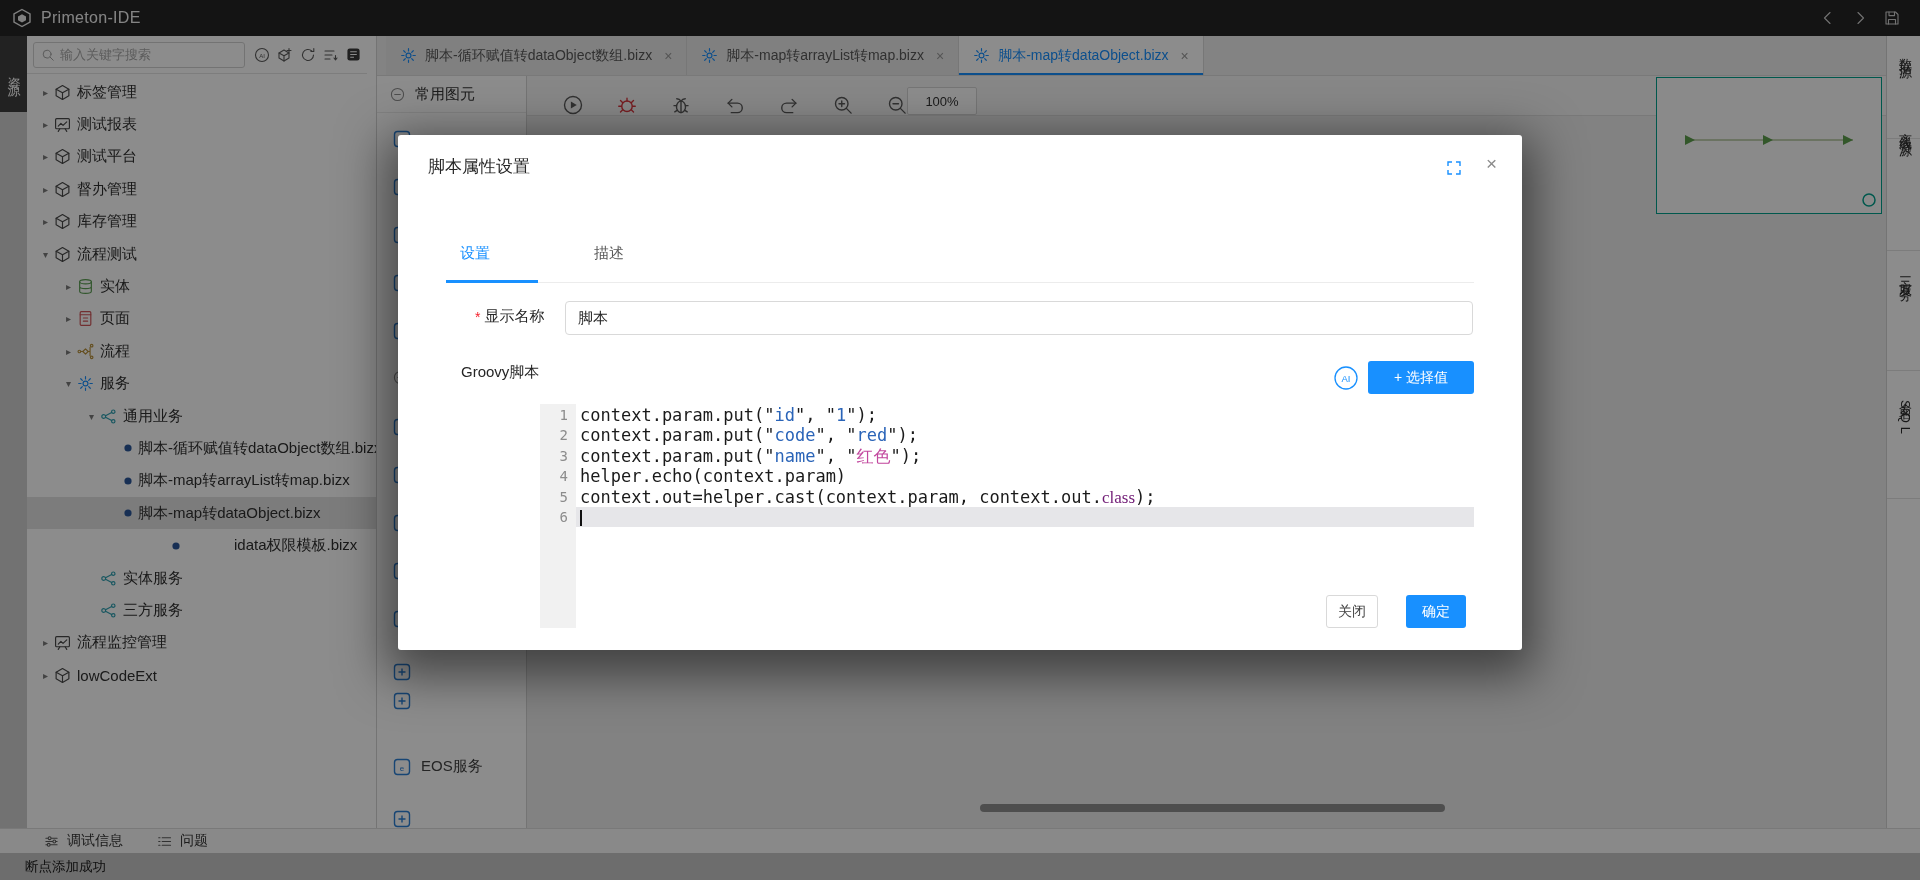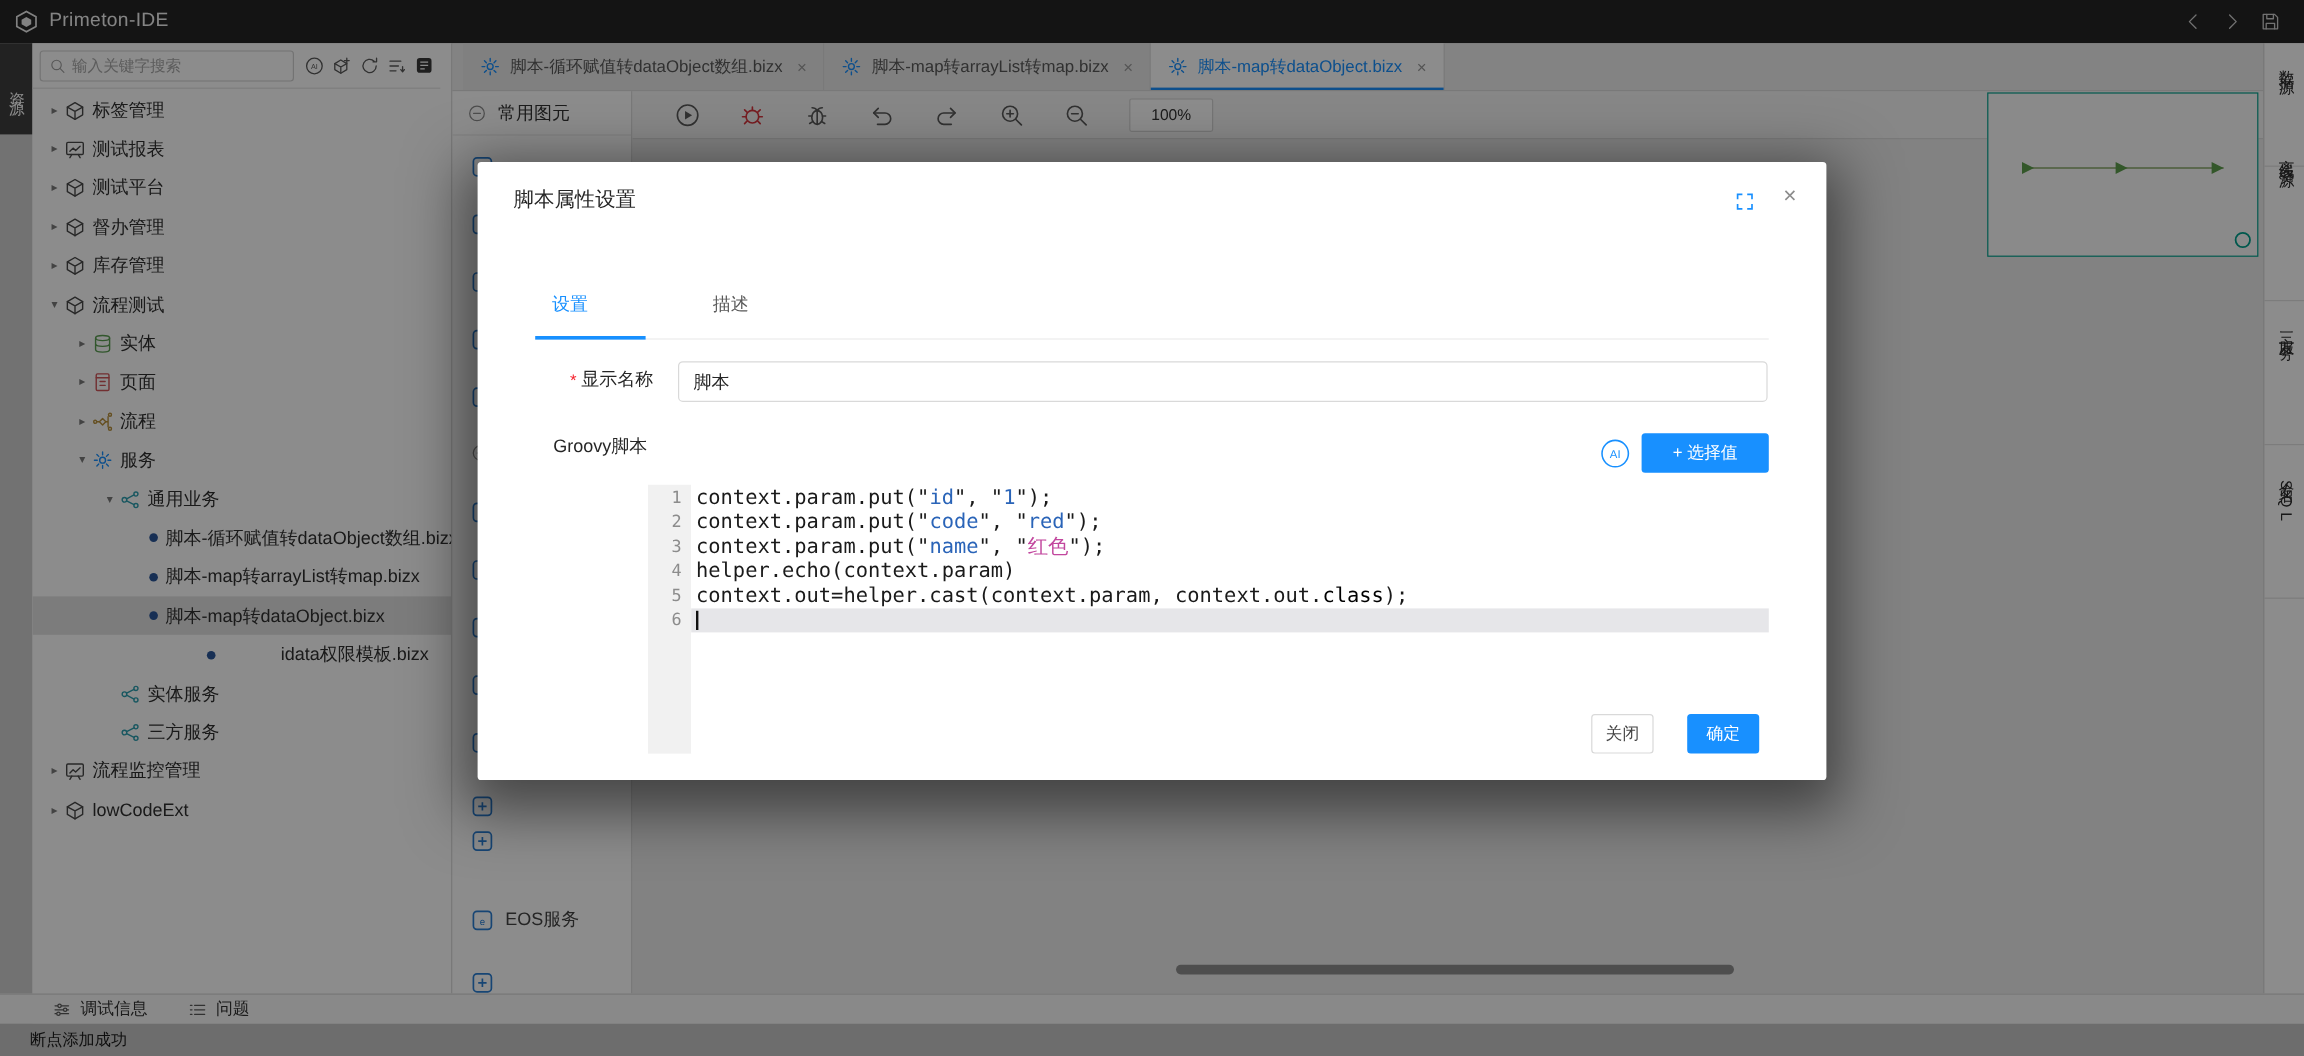--- a/index.html
+++ b/index.html
@@ -58,21 +58,21 @@
     border-right:1px solid #d4d4d4; }
   #palette .hdr { display:flex; align-items:center; gap:10px; height:37px; padding-left:13px;
     font-size:15px; color:#333; border-bottom:1px solid #ececec; }
   .pal-icon { position:absolute; left:16px; }
   #eosrow { position:absolute; left:16px; top:681px; display:flex; align-items:center; gap:10px;
     font-size:15px; color:#444; }
 
   
   #canvas { left:527px; top:76px; width:1359px; height:752px; background:#ededed; }
   #ctoolbar { position:absolute; left:0; top:0; width:1359px; height:40px; background:#f6f6f6;
-    border-bottom:1px solid #ddd; display:flex; align-items:center; gap:34px; padding-left:36px;
+    border-bottom:1px solid #ddd; display:flex; align-items:flex-end; padding-left:36px;
     color:#595959; }
   #zoombox { width:70px; height:28px; background:#fff; border:1px solid #d5d5d5; border-radius:2px;
     display:flex; align-items:center; justify-content:center; font-size:13px; color:#333; }
   #minimap { position:absolute; left:1129px; top:1px; width:226px; height:137px; background:#fcfcfc;
     border:1.5px solid #00a08c; }
   #hscroll { position:absolute; left:453px; top:728px; width:465px; height:8px; background:#8f8f8f;
     border-radius:4px; }
 
   
   #rightpanel { left:1886px; top:36px; width:34px; height:792px; background:#fff;
@@ -115,21 +115,21 @@
     font-family:"DejaVu Sans Mono","Liberation Mono",monospace; }
   #gutter { width:36px; background:#f1f1f1; padding-top:1px; }
   .gnum { height:20.4px; font-size:14px; color:#8c8c8c; text-align:right; padding-right:8px;
     line-height:20.4px; }
   #codearea { flex:1; background:#fff; padding-top:1px; position:relative; }
   .cline { height:20.4px; line-height:20.4px; font-size:17px; white-space:pre; padding-left:4px;
     color:#1a1a1a; }
   .cline.active { background:#e6e6e9; }
   .tok-str { color:#2a64b8; }
   .tok-cjk { color:#c2479e; }
-  .tok-kw { color:#000000; }
+  .tok-kw { color:#701a75;font-family:Liberation Serif, serif; }
   .cursor { display:inline-block; width:1.5px; height:16px; background:#111; vertical-align:-3px; }
   #mfooter { position:absolute; left:0; top:460px; width:1124px; height:33px; }
   #closebtn { position:absolute; left:928px; top:0; width:52px; height:33px; background:#fff;
     border:1px solid #d9d9d9; border-radius:3px; font-size:14px; color:#444; font-family:inherit; }
   #okbtn { position:absolute; left:1008px; top:0; width:60px; height:33px; background:#1890ff;
     border:none; border-radius:3px; font-size:14px; color:#fff; font-family:inherit; }
   svg { display:block; }
 </style>
 </head>
 <body>

